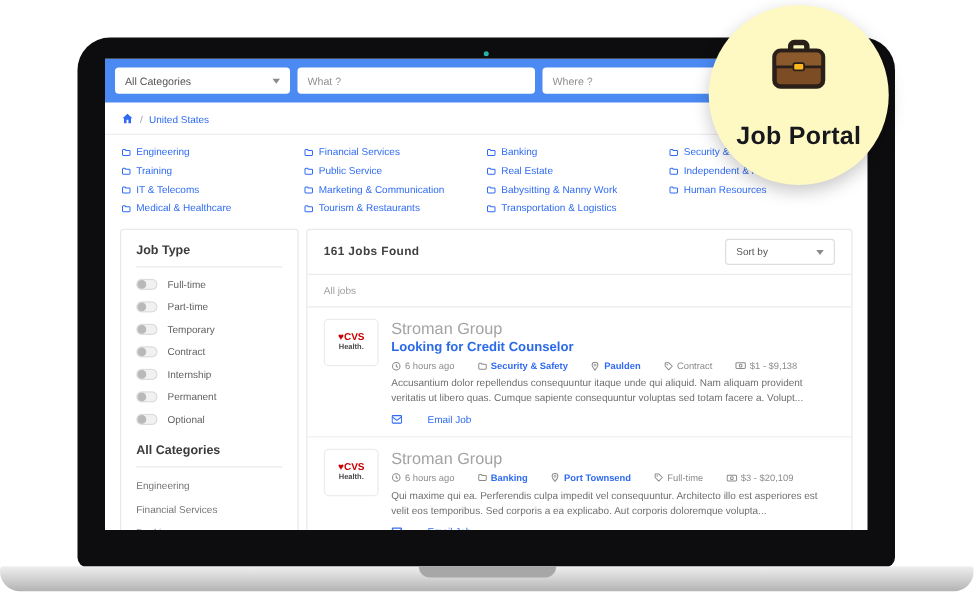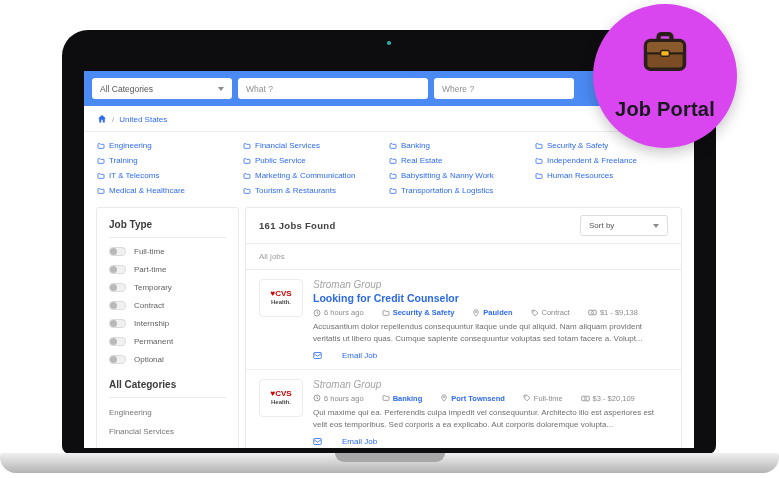--- a/index.html
+++ b/index.html
@@ -11,36 +11,36 @@
   
   .bezel {
     position:absolute; left:62px; top:30px; width:654px; height:424px;
     background:#0d0d0f; border-radius:26px 26px 8px 8px;
   }
   .webcam {
     position:absolute; top:11px; left:50%; transform:translateX(-50%);
     width:4px; height:4px; border-radius:50%; background:#27b3ab;
   }
   .screen {
-    position:absolute; left:22px; top:41px; width:610px; height:377px;
+    position:absolute; left:22px; top:17px; width:610px; height:377px;
     background:#ffffff; overflow:hidden;
   }
   .base {
     position:absolute; left:0; top:453px; width:779px; height:20px;
     background:linear-gradient(#efefef, #cfcfcf 55%, #b3b3b3);
     border-radius:3px 3px 16px 16px;
   }
   .notch {
     position:absolute; left:50%; transform:translateX(-50%); top:0;
     width:110px; height:9px; background:#a7a7a7; border-radius:0 0 9px 9px;
   }
   
   .badge {
-    position:absolute; left:593px; top:4px; width:144px; height:144px;
-    border-radius:50%; background:#d946ef;
+    position:absolute; left:567px; top:4px; width:144px; height:144px;
+    border-radius:50%; background:#fef9c3;
     box-shadow:0 5px 14px rgba(0,0,0,0.22);
     display:flex; flex-direction:column; align-items:center; justify-content:center; gap:25px;
   }
   .badge-label { font-size:20px; font-weight:bold; color:#17181c; letter-spacing:0.2px; }
   
   .searchbar {
     display:flex; gap:6px; padding:7px 8px; height:35px; align-items:center;
     background:#4b8af3;
   }
   .sb-select {
@@ -104,21 +104,21 @@
   .tabs { padding:8px 13px; border-bottom:1px solid #ececec; font-size:8px; color:#9e9e9e; }
   
   .job { display:flex; gap:10px; padding:9px 13px; border-bottom:1px solid #f0f0f0; }
   .logo {
     width:44px; height:38px; border:1px solid #ececec; border-radius:4px; flex-shrink:0;
     display:flex; flex-direction:column; align-items:center; justify-content:center; line-height:1.1;
   }
   .logo-top { color:#cc0000; font-weight:bold; font-size:8px; }
   .logo-bottom { color:#4a4a4a; font-weight:bold; font-size:6px; }
   .job-body { min-width:0; }
-  .job-company { font-size:10px; color:#a3a3a3;font-style:italic; }
+  .job-company { font-size:13px; color:#a3a3a3; }
   .job-title { font-size:10.5px; font-weight:bold; color:#2b6ae8; margin-top:2px; cursor:pointer; }
   .job-meta { display:flex; align-items:center; gap:18px; margin-top:4px; font-size:7.5px; color:#8b8b8b; white-space:nowrap; }
   .meta-item { display:flex; align-items:center; gap:3px; }
   .meta-link { color:#2f6bf2; font-weight:bold; cursor:pointer; }
   .job-desc { margin-top:4px; font-size:8px; color:#6f6f6f; line-height:1.55; max-width:405px; }
   .email { display:flex; align-items:center; gap:20px; margin-top:5px; font-size:8px; color:#2f6bf2; cursor:pointer; }
   svg { display:block; }
 </style>
 </head>
 <body>

